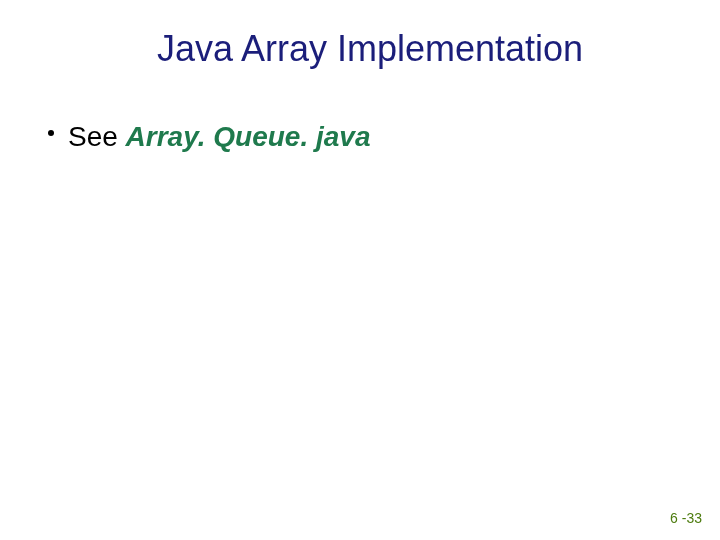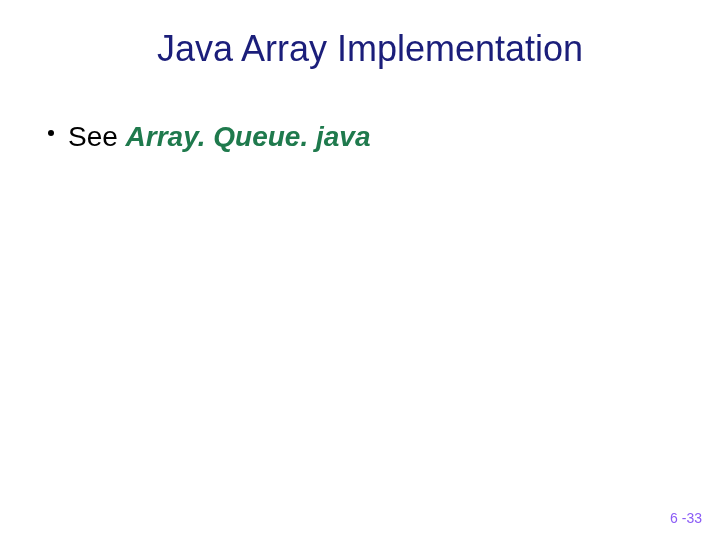--- a/index.html
+++ b/index.html
@@ -46,21 +46,21 @@
   .emph {
     font-style: italic;
     font-weight: bold;
     color: #1f7a4d;
   }
   .page-num {
     position: absolute;
     right: 18px;
     bottom: 14px;
     font-size: 14px;
-    color: #8b5cf6;
+    color: #4d7c0f;
   }
 </style>
 </head>
 <body>
 
 <div class="title">Java Array Implementation</div>
 
 <div class="bullets">
   <div class="bullet-item">
     <span class="bullet-dot"></span>

